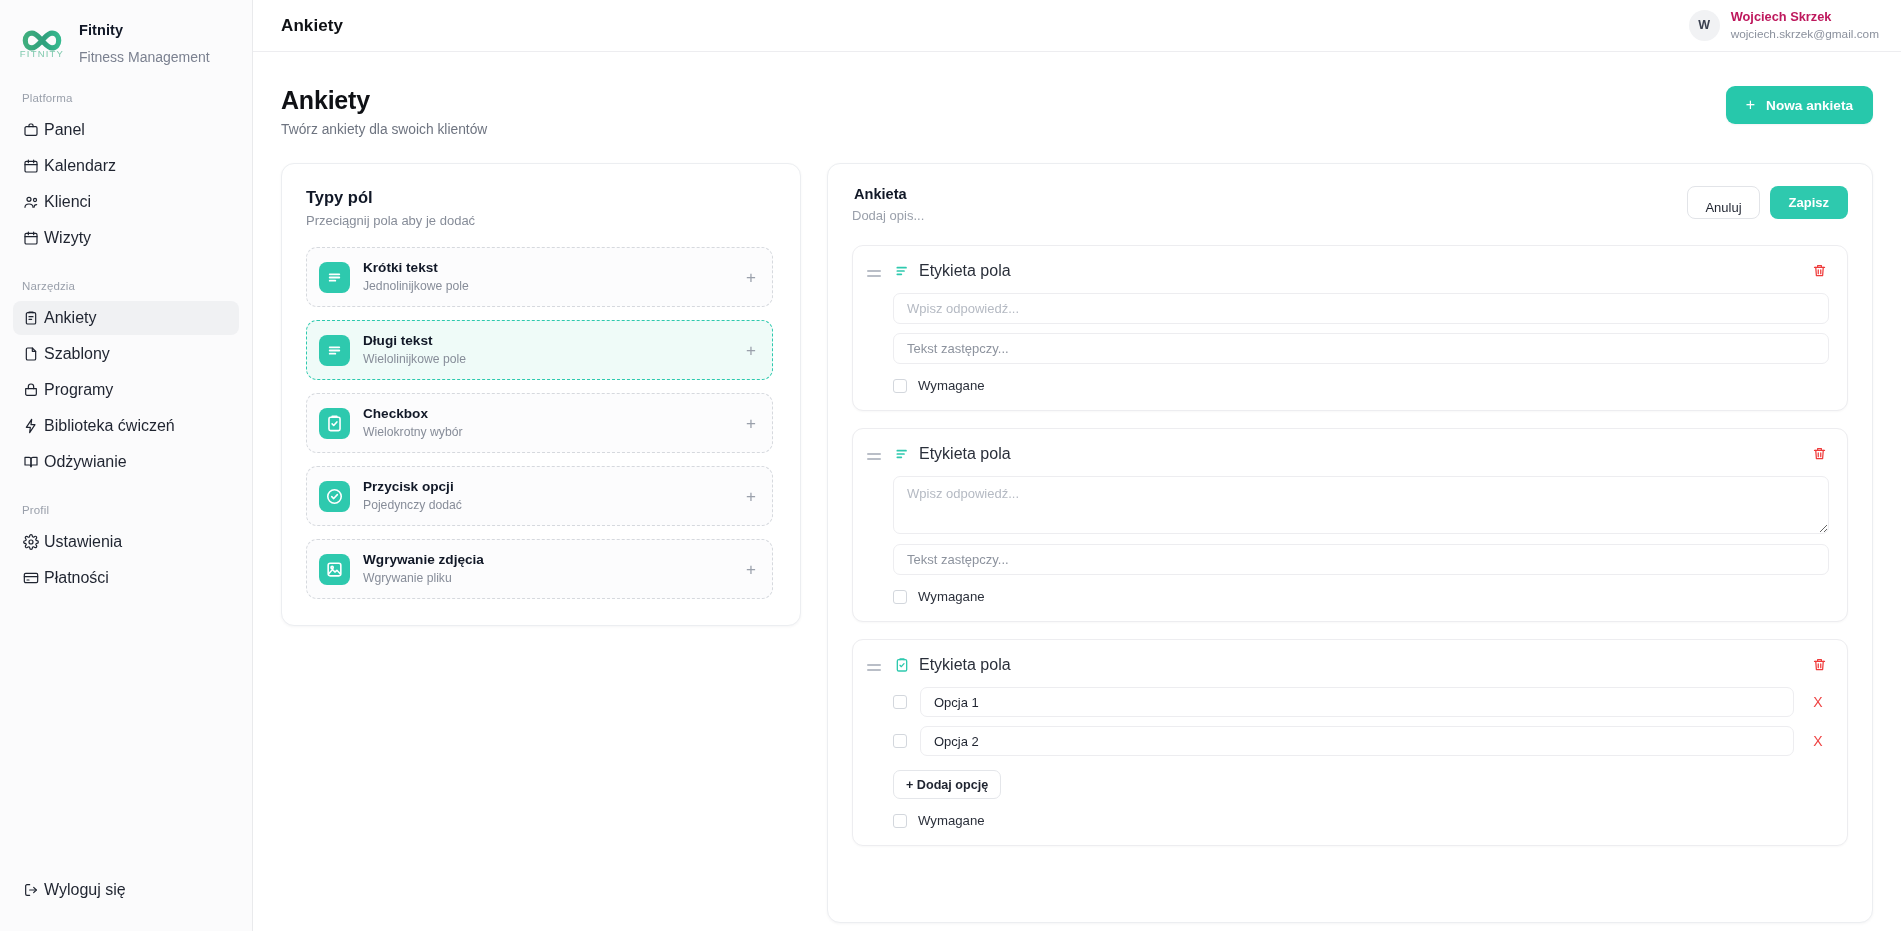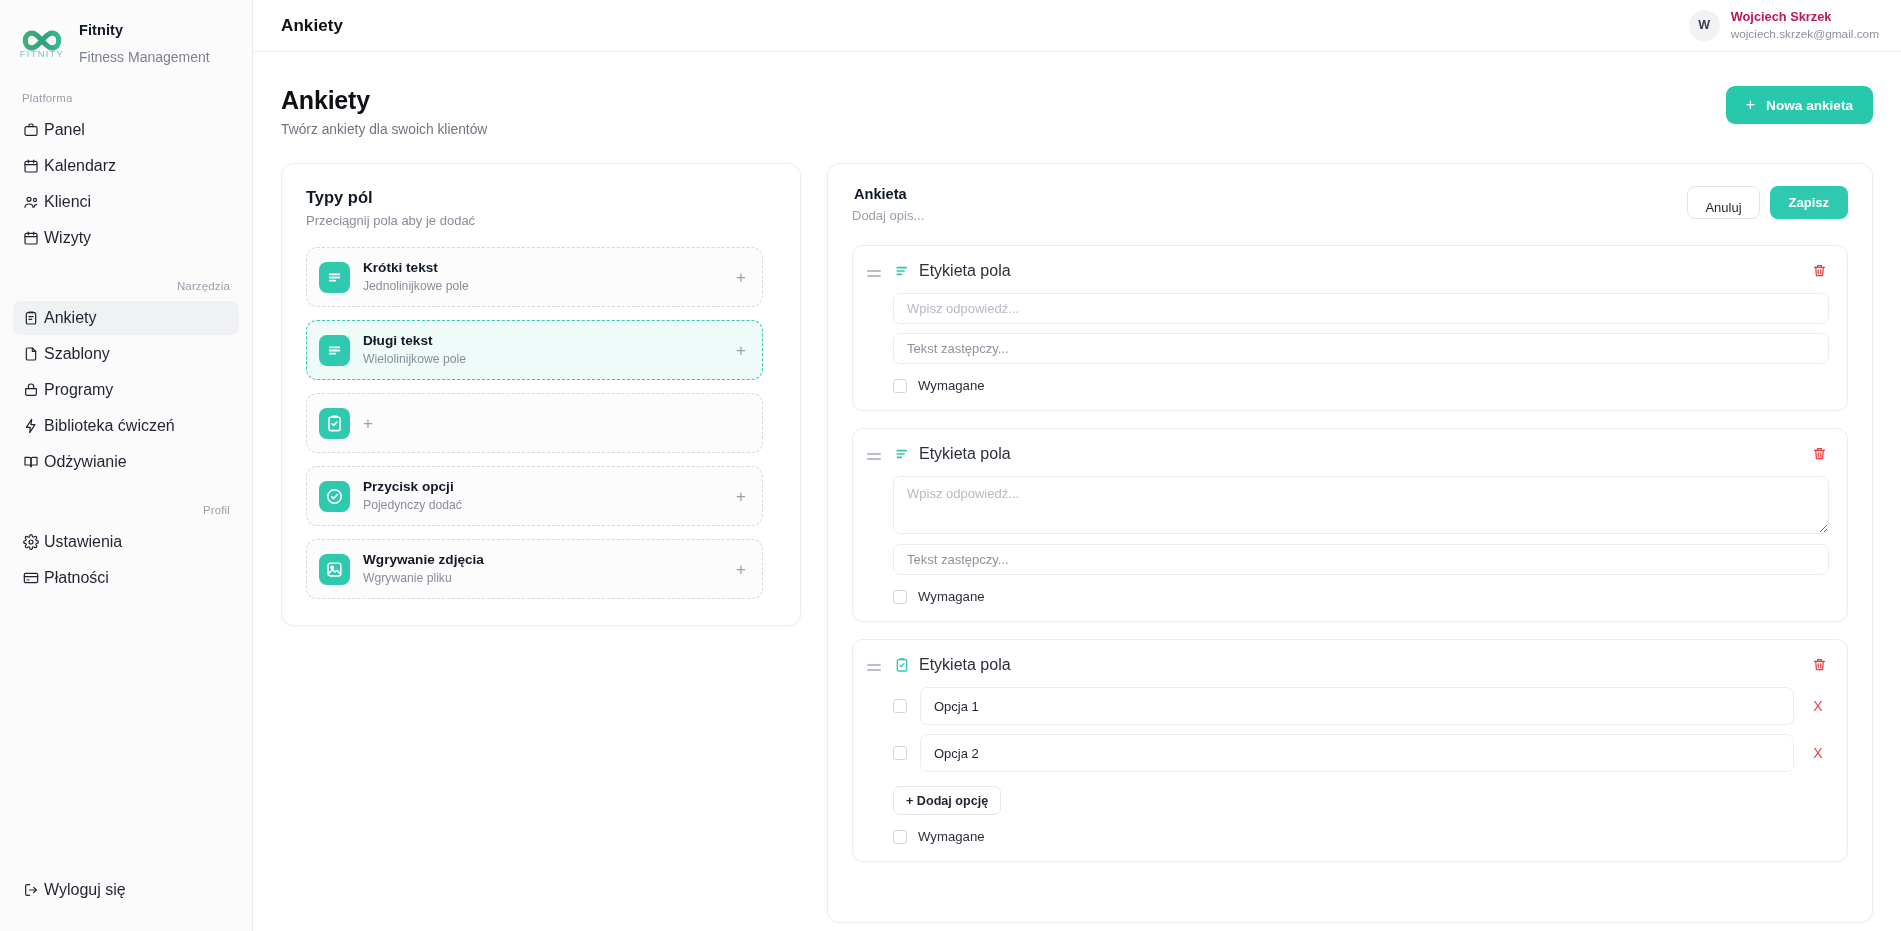--- a/index.html
+++ b/index.html
@@ -57,21 +57,21 @@
   .brand-sub { font-size: 14px; color: #7b8190; margin-top: 10px; }
 
   .nav { padding: 22px 13px 0 13px; flex: 1 1 auto; }
   .nav-group-label {
     font-size: 11.5px;
     color: #9aa0ab;
     padding: 0 9px;
     margin: 0 0 9px 0;
     letter-spacing: .15px;
   }
-  .nav-group + .nav-group { margin-top: 25px; text-align: right; }
+  .nav-group + .nav-group { margin-top: 25px; }
   .nav-item {
     display: flex;
     align-items: center;
     gap: 5px;
     height: 34px;
     padding: 0 9px;
     border-radius: 8px;
     font-size: 16px;
     color: #1f2430;
     cursor: pointer;
@@ -147,21 +147,21 @@
 
   .workspace { display: flex; gap: 26px; align-items: flex-start; }
 
   
   .panel {
     background: #fff;
     border: 1px solid #eceef1;
     border-radius: 13px;
     box-shadow: 0 1px 3px rgba(16,24,40,.045);
   }
-  .types-panel { width: 520px; flex: 0 0 520px; padding: 24px 37px 26px 24px; }
+  .types-panel { width: 520px; flex: 0 0 520px; padding: 24px 27px 26px 24px; }
   .types-title { font-size: 16.5px; font-weight: 700; color: #111827; margin: 0 0 6px 0; }
   .types-sub { font-size: 13px; color: #878d99; margin-bottom: 19px; }
 
   .type-card {
     border: 1.6px dashed #d6d9de;
     border-radius: 11px;
     background: #fcfcfd;
     height: 60px;
     display: flex;
     align-items: center;
@@ -301,21 +301,21 @@
   .cbox {
     width: 14px; height: 14px; flex: 0 0 14px;
     border: 1.4px solid #d3d7dd;
     border-radius: 3px;
     background: #fff;
     cursor: pointer;
   }
   .req-label { font-size: 13.2px; color: #2a2f3a; }
 
   .opt-row { display: flex; align-items: center; gap: 13px; margin-bottom: 9px; }
-  .opt-row .inp { flex: 1 1 auto; height: 38px; }
+  .opt-row .inp { flex: 1 1 auto; height: 30px; }
   .opt-x {
     background: none; border: none; cursor: pointer;
     color: #ef4444; font-size: 14px; font-family: inherit;
     padding: 0 4px; line-height: 1; font-weight: 500;
     width: 22px; flex: 0 0 22px; text-align: center;
   }
   .btn-add-opt {
     margin-top: 5px;
     background: #fff;
     border: 1px solid #e4e6ea;
@@ -545,20 +545,24 @@
             <span class="type-plus">+</span>
           </div>
 
           <div class="type-card">
             <span class="type-ico">
               <svg viewBox="0 0 24 24" fill="none" stroke="currentColor" stroke-width="2" stroke-linecap="round" stroke-linejoin="round">
                   <rect x="5" y="4" width="14" height="17" rx="2"></rect>
                   <path d="M9 4V3h6v1"></path>
                   <path d="M9 12.5l2 2 4-4.5"></path>
                 </svg>
+            </span>
+            <span class="type-text">
+              <span class="type-name">Checkbox</span>
+              <span class="type-desc">Wielokrotny wybór</span>
             </span>
             <span class="type-plus">+</span>
           </div>
 
           <div class="type-card">
             <span class="type-ico">
               <svg viewBox="0 0 24 24" fill="none" stroke="currentColor" stroke-width="2" stroke-linecap="round" stroke-linejoin="round">
                   <circle cx="12" cy="12" r="8.5"></circle>
                   <path d="M8.5 12.2l2.5 2.4 4.6-5"></path>
                 </svg>

